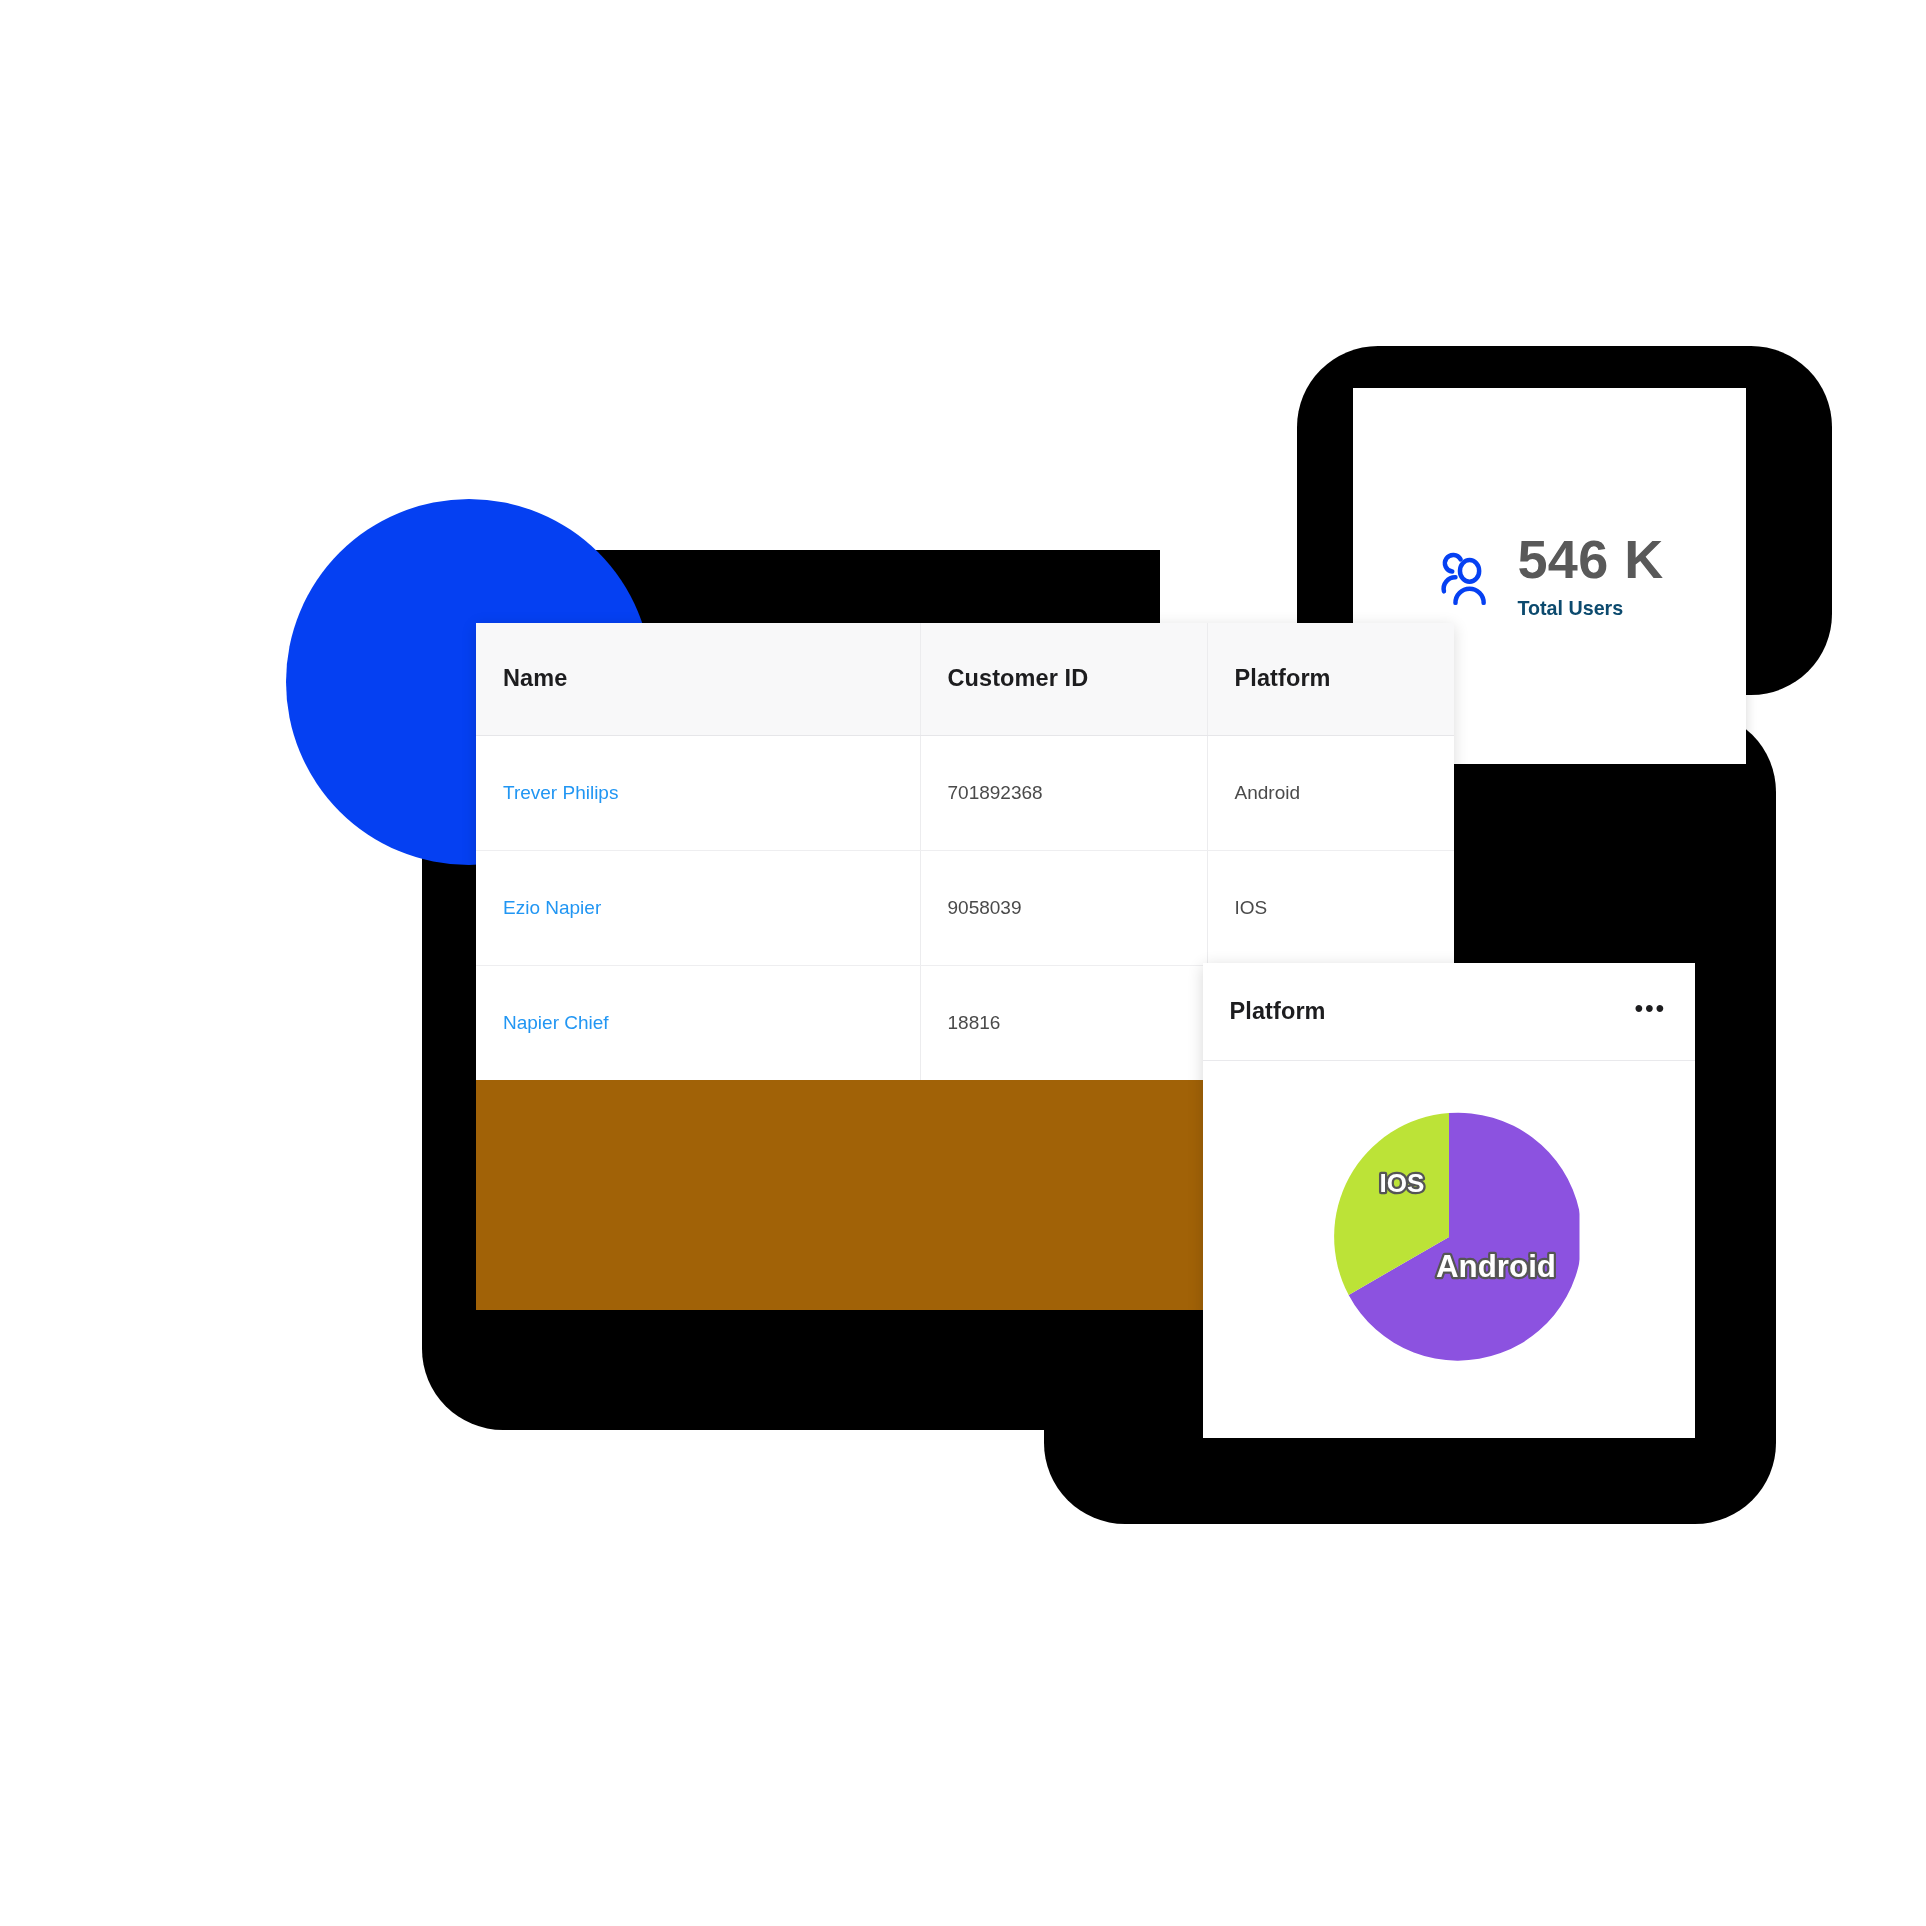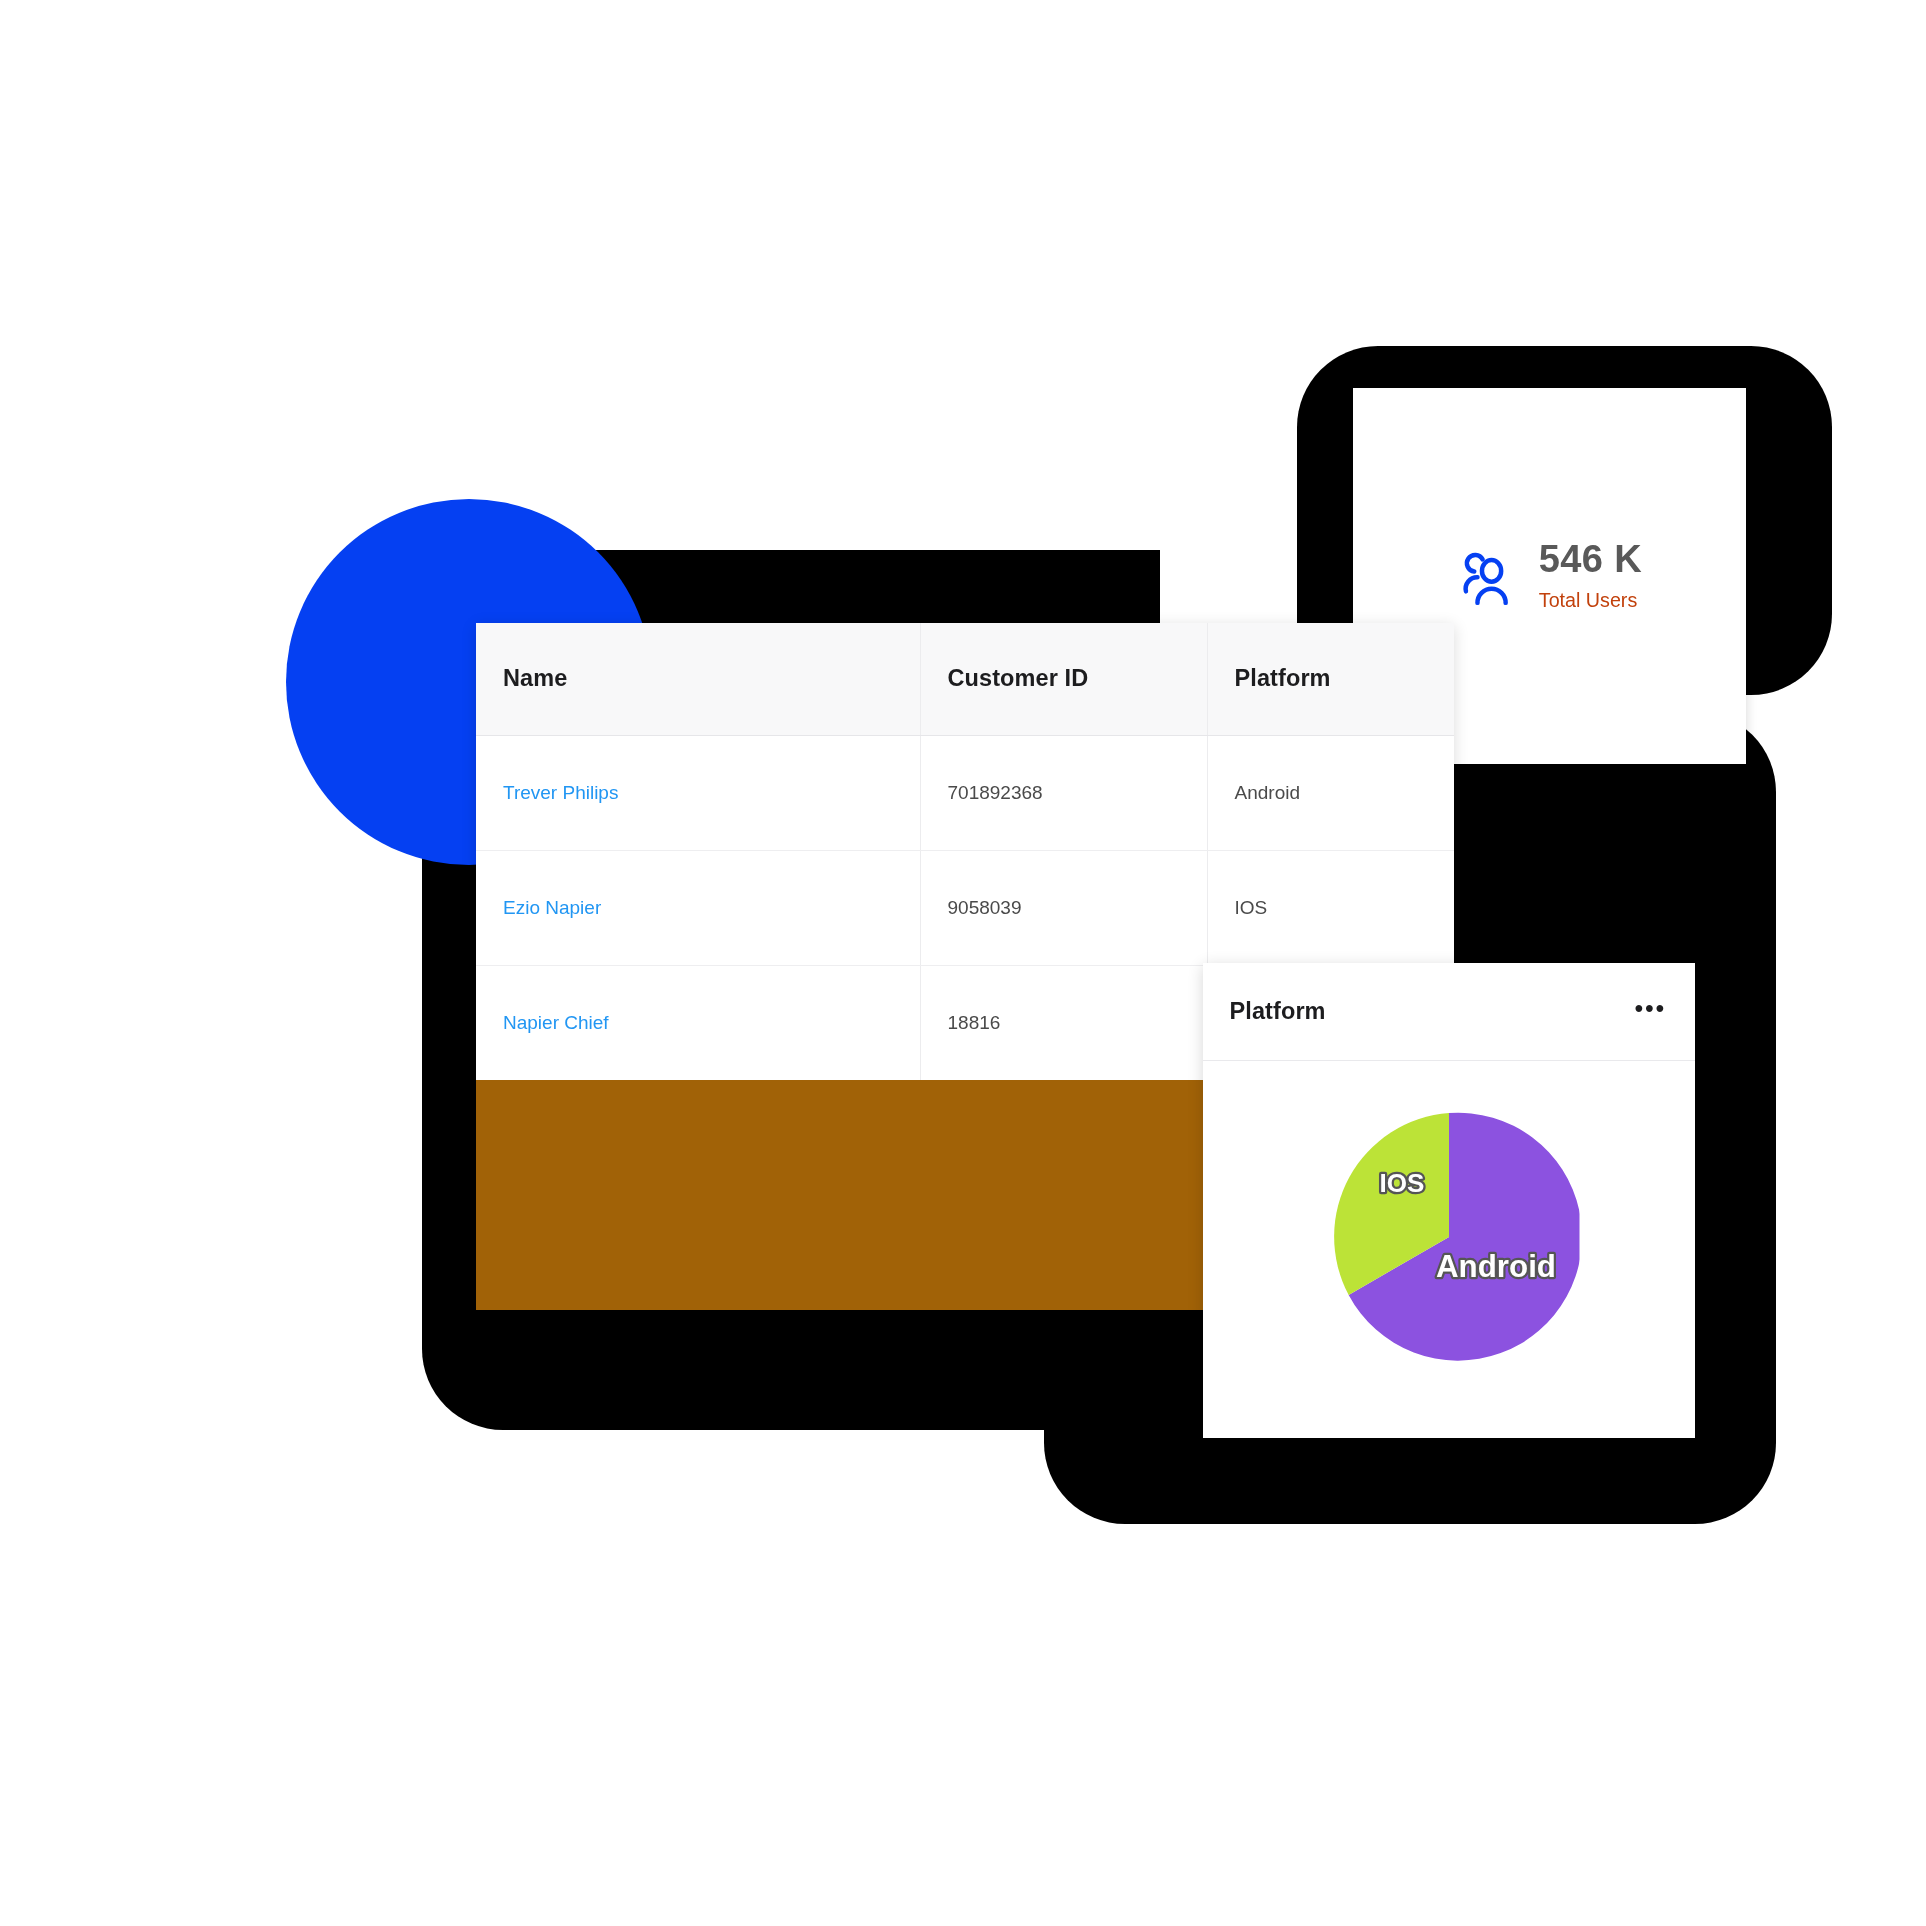--- a/index.html
+++ b/index.html
@@ -92,31 +92,31 @@
     flex: 0 0 auto;
     width: 64px;
     height: 64px;
   }
   .users-text {
     display: flex;
     flex-direction: column;
     align-items: flex-start;
   }
   .users-value {
-    font-size: 38px;
+    font-size: 54px;
     font-weight: 700;
     color: #595959;
     letter-spacing: 0.4px;
     line-height: 1;
     white-space: nowrap;
   }
   .users-label {
     font-size: 19.7px;
-    font-weight: 400;
-    color: #c2410c;
+    font-weight: 700;
+    color: #0c4a6e;
     margin-top: 11px;
     white-space: nowrap;
   }
 
   
   .table-card {
     position: absolute;
     left: 476px;
     top: 623px;
     width: 978px;

